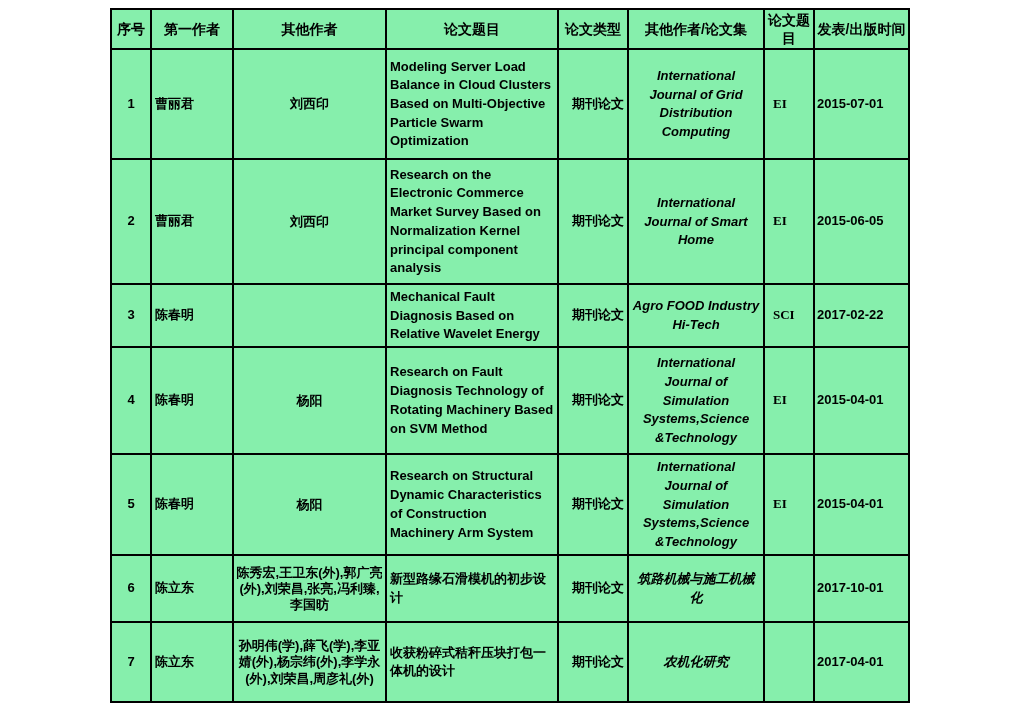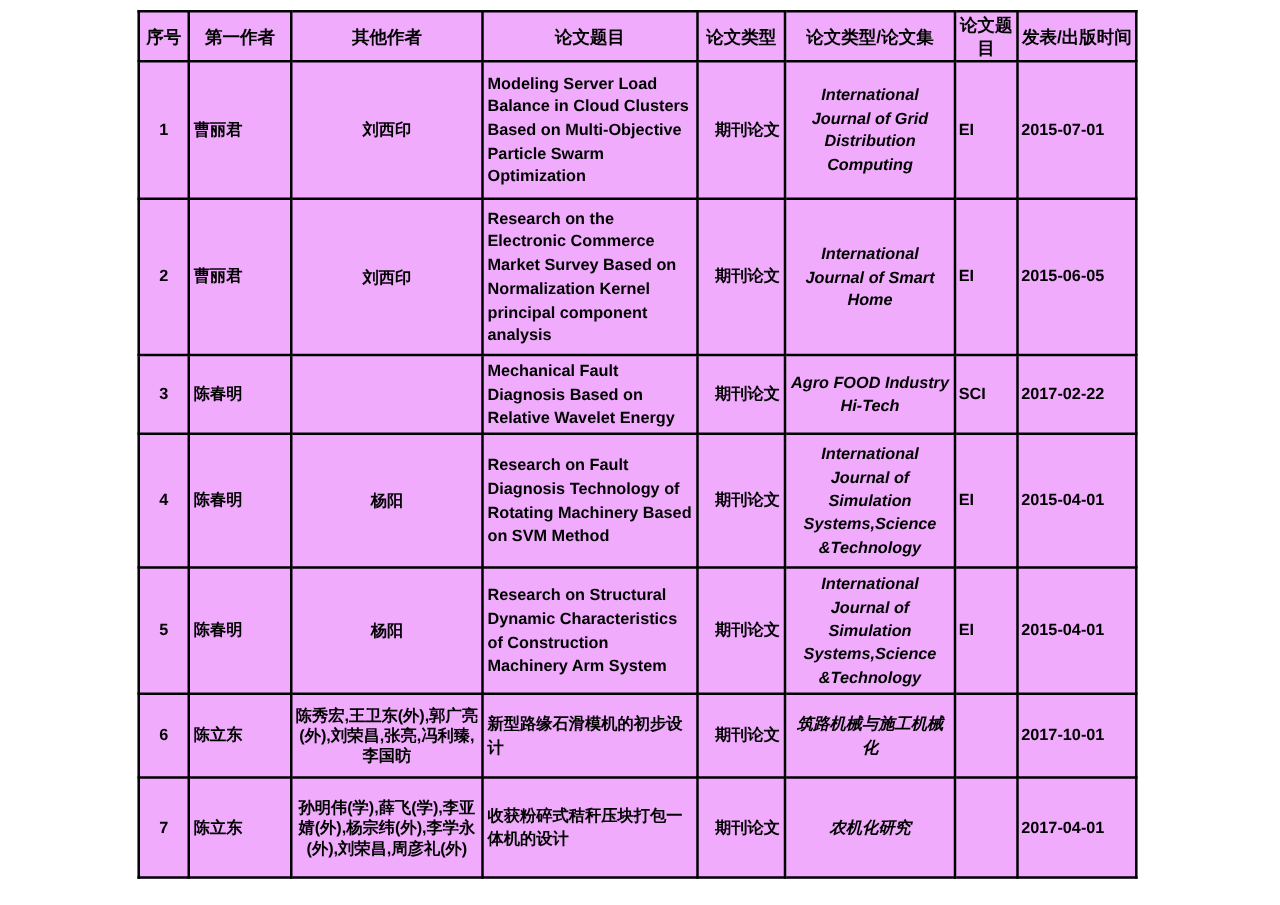--- a/index.html
+++ b/index.html
@@ -13,21 +13,21 @@
   }
   .table-wrap {
     position: absolute;
     left: 110px;
     top: 8px;
   }
   table {
     border-collapse: collapse;
     table-layout: fixed;
     width: 798px;
-    background: #f0abfc;
+    background: #86efac;
   }
   th, td {
     border: 2px solid #000000;
     vertical-align: middle;
     padding: 1px 3px;
     font-weight: bold;
     overflow: hidden;
     word-wrap: break-word;
   }
   th {
@@ -57,21 +57,21 @@
   col.c5 { width: 136px; }
   col.c6 { width: 50px; }
   col.c7 { width: 95px; }
 
   td:nth-child(1) { text-align: center; }
   td:nth-child(2) { text-align: left; }
   td:nth-child(3) { text-align: center; line-height: 1.25; padding: 1px 2px; }
   td:nth-child(4) { text-align: left; line-height: 1.44; }
   td:nth-child(5) { text-align: right; }
   td:nth-child(6) { text-align: center; line-height: 1.44; font-style: italic; }
-  td:nth-child(7) { text-align: left; padding: 1px 2px; }
+  td:nth-child(7) { text-align: left; padding: 1px 8px; font-family: Liberation Serif, serif; }
   td:nth-child(8) { text-align: left; padding: 1px 2px; margin-left: 46px; }
 </style>
 </head>
 <body>
 
 <div class="table-wrap">
   <table>
     <colgroup>
       <col class="c0">
         <col class="c1">
@@ -82,21 +82,21 @@
         <col class="c6">
         <col class="c7">
     </colgroup>
     <thead>
       <tr id="header-row">
           <th>序号</th>
           <th>第一作者</th>
           <th>其他作者</th>
           <th>论文题目</th>
           <th>论文类型</th>
-          <th>论文类型/论文集</th>
+          <th>其他作者/论文集</th>
           <th>论文题目</th>
           <th>发表/出版时间</th>
         </tr>
     </thead>
     <tbody id="table-body">
         <tr>
           <td>1</td>
           <td>曹丽君</td>
           <td>刘西印</td>
           <td>Modeling Server Load Balance in Cloud Clusters Based on Multi-Objective Particle Swarm Optimization</td>

